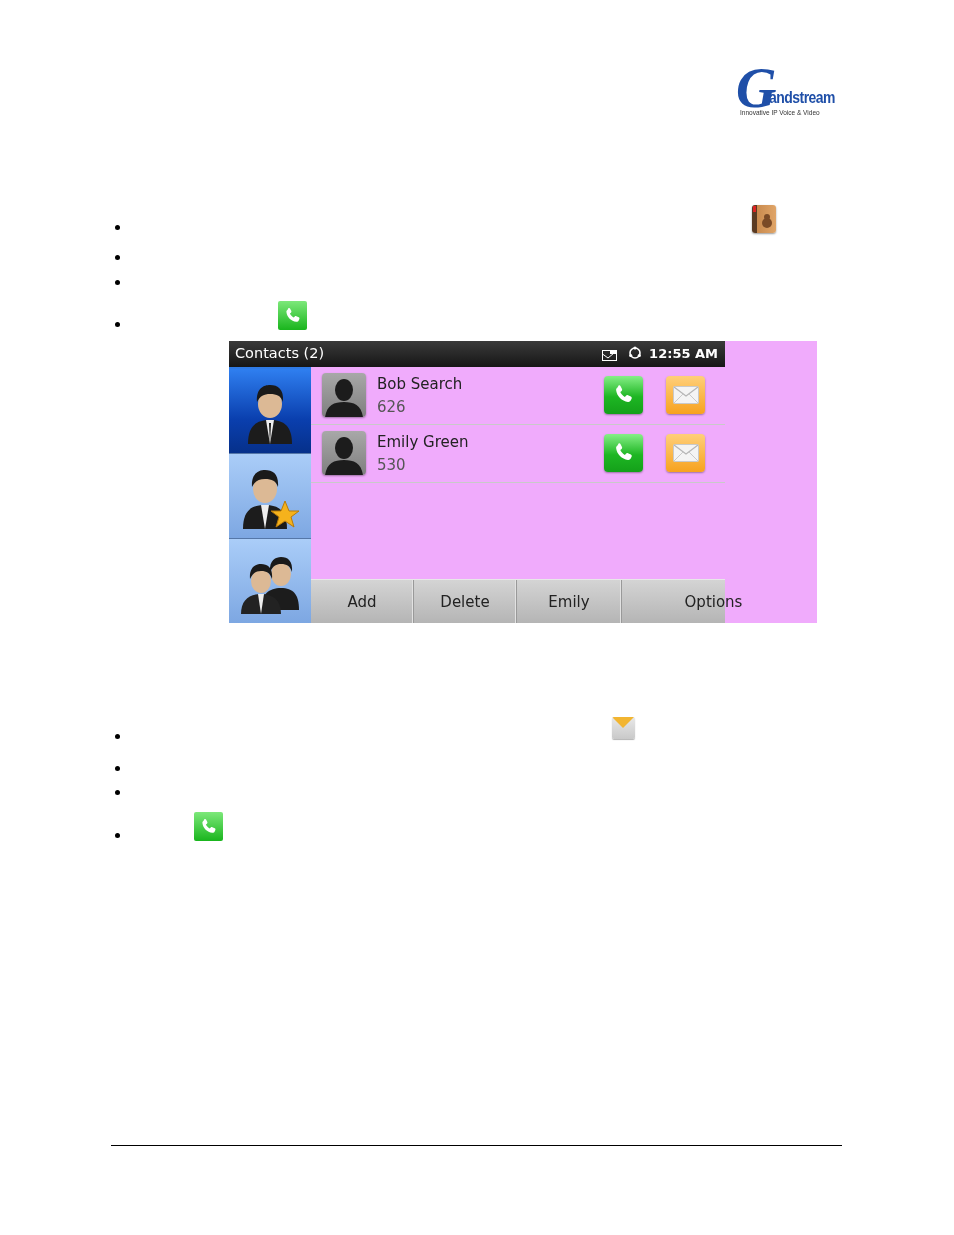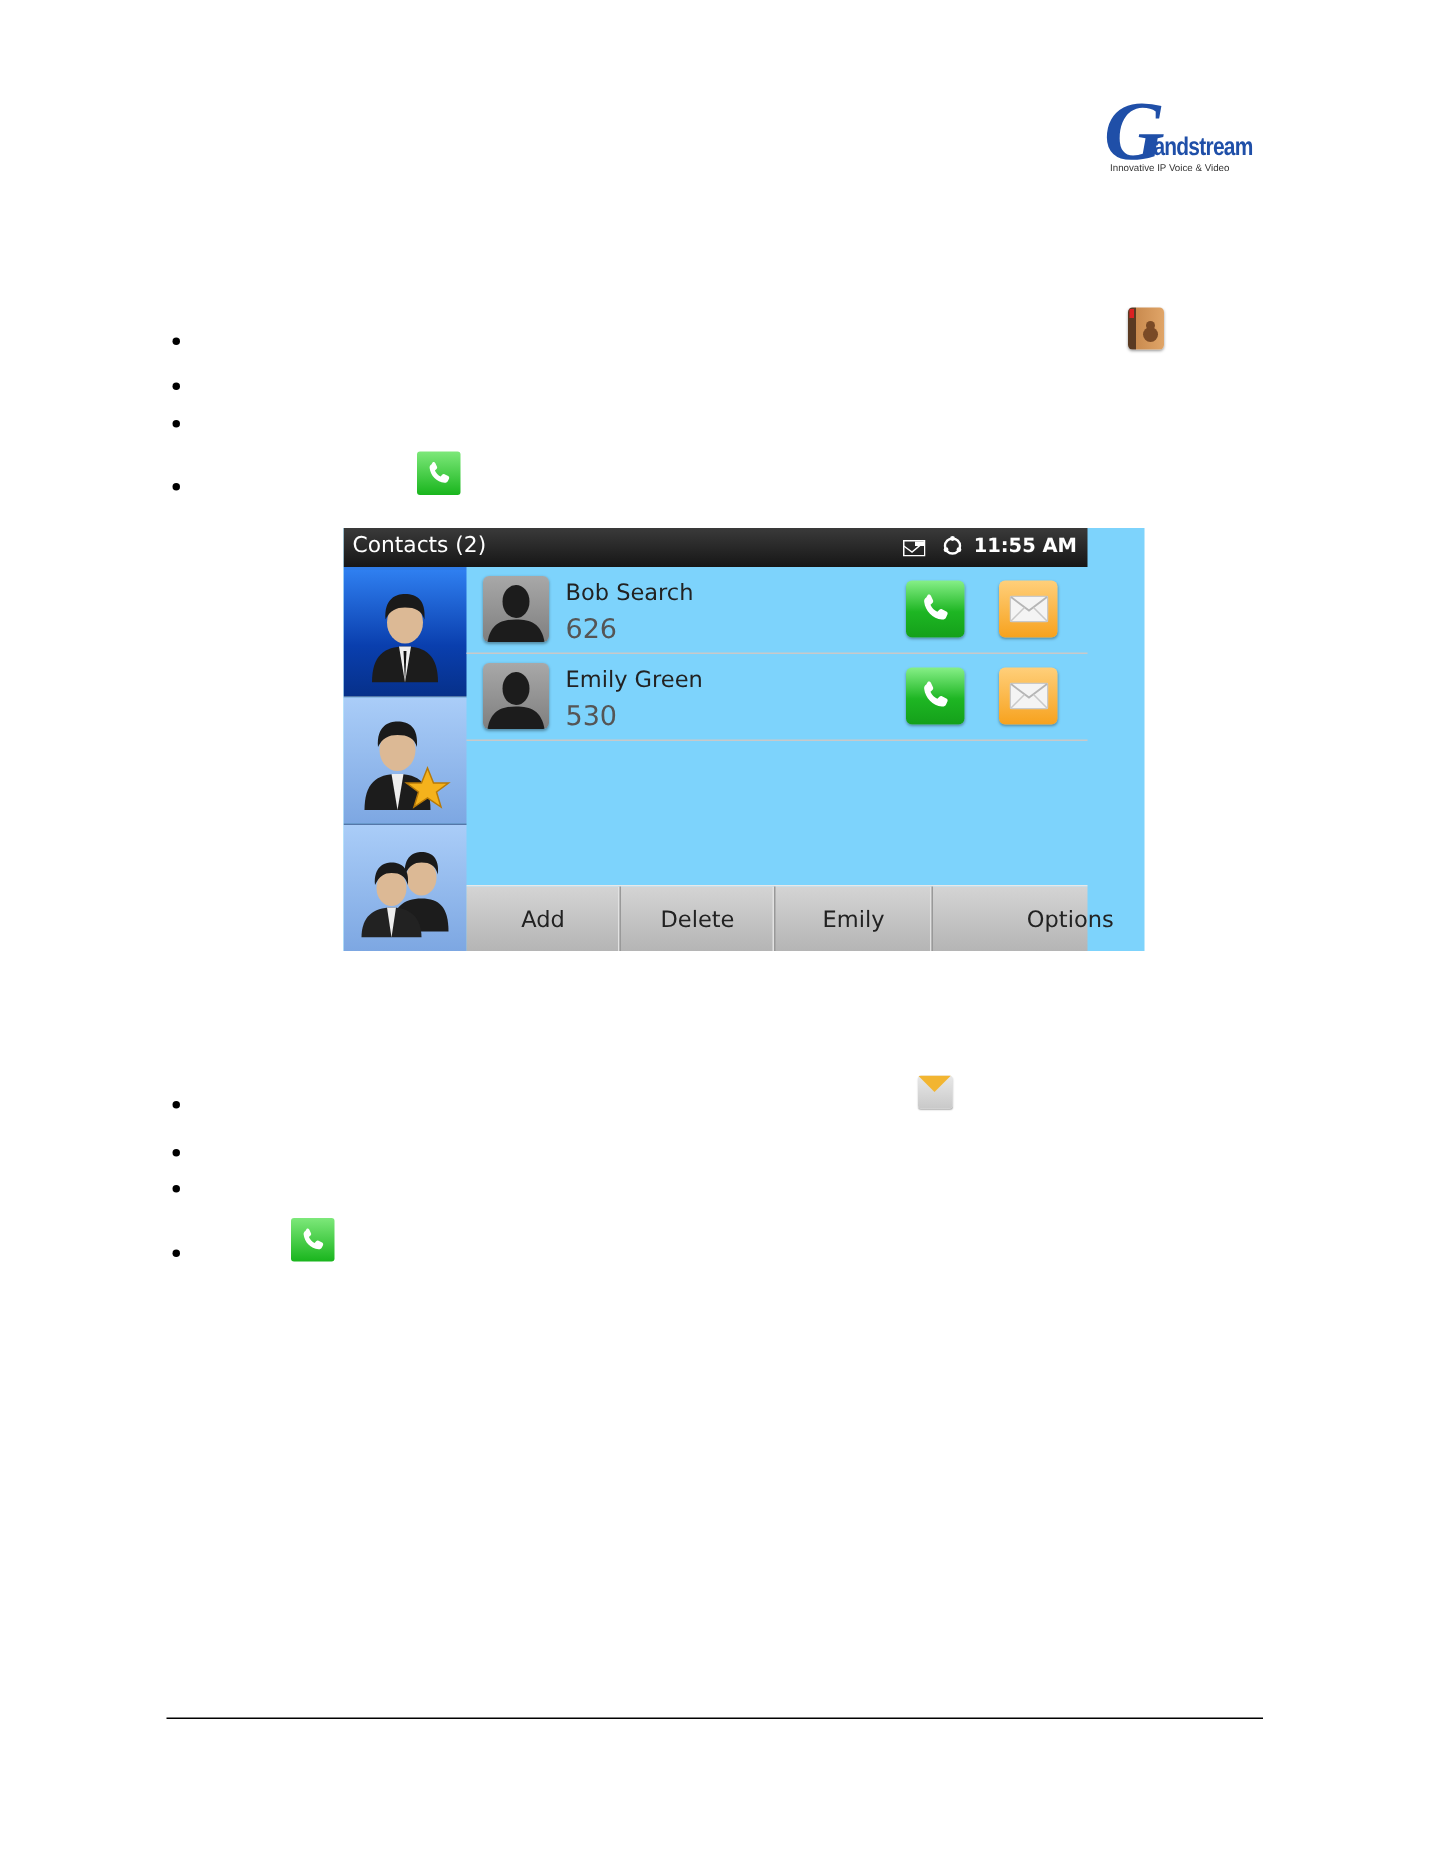--- a/index.html
+++ b/index.html
@@ -19,42 +19,42 @@
   .icon-phonebook { left:752px; top:205px; width:24px; height:28px; border-radius:3px; background:linear-gradient(90deg,#5a3a22 0 5px,#c98a4e 5px,#e0a568 100%); box-shadow:0 1px 2px rgba(0,0,0,.4); }
   .icon-phonebook::before { content:""; position:absolute; left:1px; top:1px; width:3px; height:6px; background:#d22; }
   .icon-phonebook::after { content:""; position:absolute; left:12px; top:9px; width:6px; height:6px; border-radius:50%; background:#7a4a26; box-shadow:0 6px 0 2px #7a4a26; }
   .green-sq { border-radius:2px; background:linear-gradient(180deg,#7de87a,#19b51d); display:flex; align-items:center; justify-content:center; }
   .icon-call-1 { left:278px; top:301px; width:29px; height:29px; }
   .icon-call-2 { left:194px; top:812px; width:29px; height:29px; }
   .icon-msg-doc { left:612px; top:717px; width:23px; height:22px; border-radius:2px; background:linear-gradient(180deg,#e8e8e8,#c9c9c9); overflow:hidden; box-shadow:0 1px 1px rgba(0,0,0,.3); }
   .icon-msg-doc::before { content:""; position:absolute; left:0; top:0; border-left:11.5px solid transparent; border-right:11.5px solid transparent; border-top:11px solid #f2b531; }
 
   
-  .screen { position:absolute; left:229px; top:352px; width:534px; height:282px; background:#7dd3fc; overflow:hidden; }
+  .screen { position:absolute; left:229px; top:341px; width:588px; height:282px; background:#f0abfc; overflow:hidden; }
   .status-bar { position:absolute; left:0; top:0; width:496px; height:26px; background:linear-gradient(180deg,#3a3a3a,#161616); color:#fff; }
   .status-title { position:absolute; left:6px; top:4px; font-family:"DejaVu Sans", sans-serif; font-size:14.5px; color:#fff; }
   .status-time { position:absolute; right:7px; top:5px; font-family:"DejaVu Sans", sans-serif; font-size:13px; font-weight:bold; color:#fff; }
   .status-ico { position:absolute; top:6px; }
   .status-ico.mail { left:373px; width:15px; height:11px; }
   .status-ico.sync { left:399px; width:14px; height:14px; top:5px; }
   .tab-indicator { position:absolute; left:0; top:26px; width:82px; height:2px; background:#2f7be6; }
 
   .side { position:absolute; left:0; top:28px; width:82px; height:254px; }
   .side-tab { position:absolute; left:0; width:82px; height:84px; display:flex; align-items:center; justify-content:center; border-bottom:1px solid #5577a8; }
   .side-tab.t0 { top:0; background:linear-gradient(180deg,#2f7ff0,#0a3fae 60%,#06308a); }
   .side-tab.t1 { top:85px; height:84px; background:linear-gradient(180deg,#aacdf8,#7da7e2); }
   .side-tab.t2 { top:170px; height:84px; background:linear-gradient(180deg,#aacdf8,#7da7e2); border-bottom:none; }
 
   .list { position:absolute; left:82px; top:26px; width:414px; height:212px; }
   .row { position:absolute; left:0; width:414px; height:57px; border-bottom:1px solid #c9c9c9; }
   .row.r0 { top:0; }
   .row.r1 { top:58px; }
   .avatar { position:absolute; left:11px; top:6px; width:44px; height:44px; border-radius:4px; background:linear-gradient(180deg,#a8a8a8,#7f7f7f); box-shadow:0 1px 2px rgba(0,0,0,.35); overflow:hidden; }
   .cname { position:absolute; left:66px; top:8px; font-family:"DejaVu Sans", sans-serif; font-size:15px; color:#222; }
-  .cnum { position:absolute; left:66px; top:31px; font-family:"DejaVu Sans", sans-serif; font-size:18px; color:#555; }
+  .cnum { position:absolute; left:66px; top:31px; font-family:"DejaVu Sans", sans-serif; font-size:15px; color:#555; }
   .btn-call { position:absolute; left:293px; top:9px; width:39px; height:38px; border-radius:4px; background:linear-gradient(180deg,#86ef87,#1eb623 55%,#14a01a); box-shadow:0 1px 2px rgba(0,0,0,.35); display:flex; align-items:center; justify-content:center; cursor:pointer; }
   .btn-msg { position:absolute; left:355px; top:9px; width:39px; height:38px; border-radius:4px; background:linear-gradient(180deg,#ffcf7a,#f7a21e); box-shadow:0 1px 2px rgba(0,0,0,.35); display:flex; align-items:center; justify-content:center; cursor:pointer; }
 
   .toolbar { position:absolute; left:82px; top:238px; width:414px; height:44px; background:linear-gradient(180deg,#d4d4d4,#b4b4b4); border-top:1px solid #e8e8e8; }
   .tb-btn { position:absolute; top:0; height:44px; display:flex; align-items:center; justify-content:center; font-family:"DejaVu Sans", sans-serif; font-size:15px; color:#222; border-right:1px solid #999; box-shadow:inset -1px 0 0 #e2e2e2; cursor:pointer;text-align:center; }
   .tb-btn.b0 { left:0; width:102px; }
   .tb-btn.b1 { left:103px; width:102px; }
   .tb-btn.b2 { left:206px; width:104px; }
   .tb-btn.b3 { left:311px; width:103px; border-right:none; box-shadow:none;padding-left:40px; }
 
@@ -93,21 +93,21 @@
         </svg>
     </span>
     <span class="status-ico sync">
       <svg width="14" height="14" viewBox="0 0 14 14">
           <circle cx="7" cy="7" r="5" fill="none" stroke="#fff" stroke-width="1.6"></circle>
           <circle cx="7" cy="2" r="1.6" fill="#fff"></circle>
           <circle cx="2.7" cy="9.5" r="1.6" fill="#fff"></circle>
           <circle cx="11.3" cy="9.5" r="1.6" fill="#fff"></circle>
         </svg>
     </span>
-    <span class="status-time">11:55 AM</span>
+    <span class="status-time">12:55 AM</span>
   </div>
   <div class="tab-indicator"></div>
 
   <div class="side">
     <div class="side-tab t0">
       <svg width="56" height="66" viewBox="0 0 56 66">
         <path d="M6 66 C6 48 14 42 28 42 C42 42 50 48 50 66 Z" fill="#1c1c1c"></path>
         <path d="M24 42 L28 66 L32 42 Z" fill="#eee"></path>
         <path d="M27 45 L28 66 L29 45 Z" fill="#111"></path>
         <ellipse cx="28" cy="26" rx="12" ry="14" fill="#dcb995"></ellipse>

